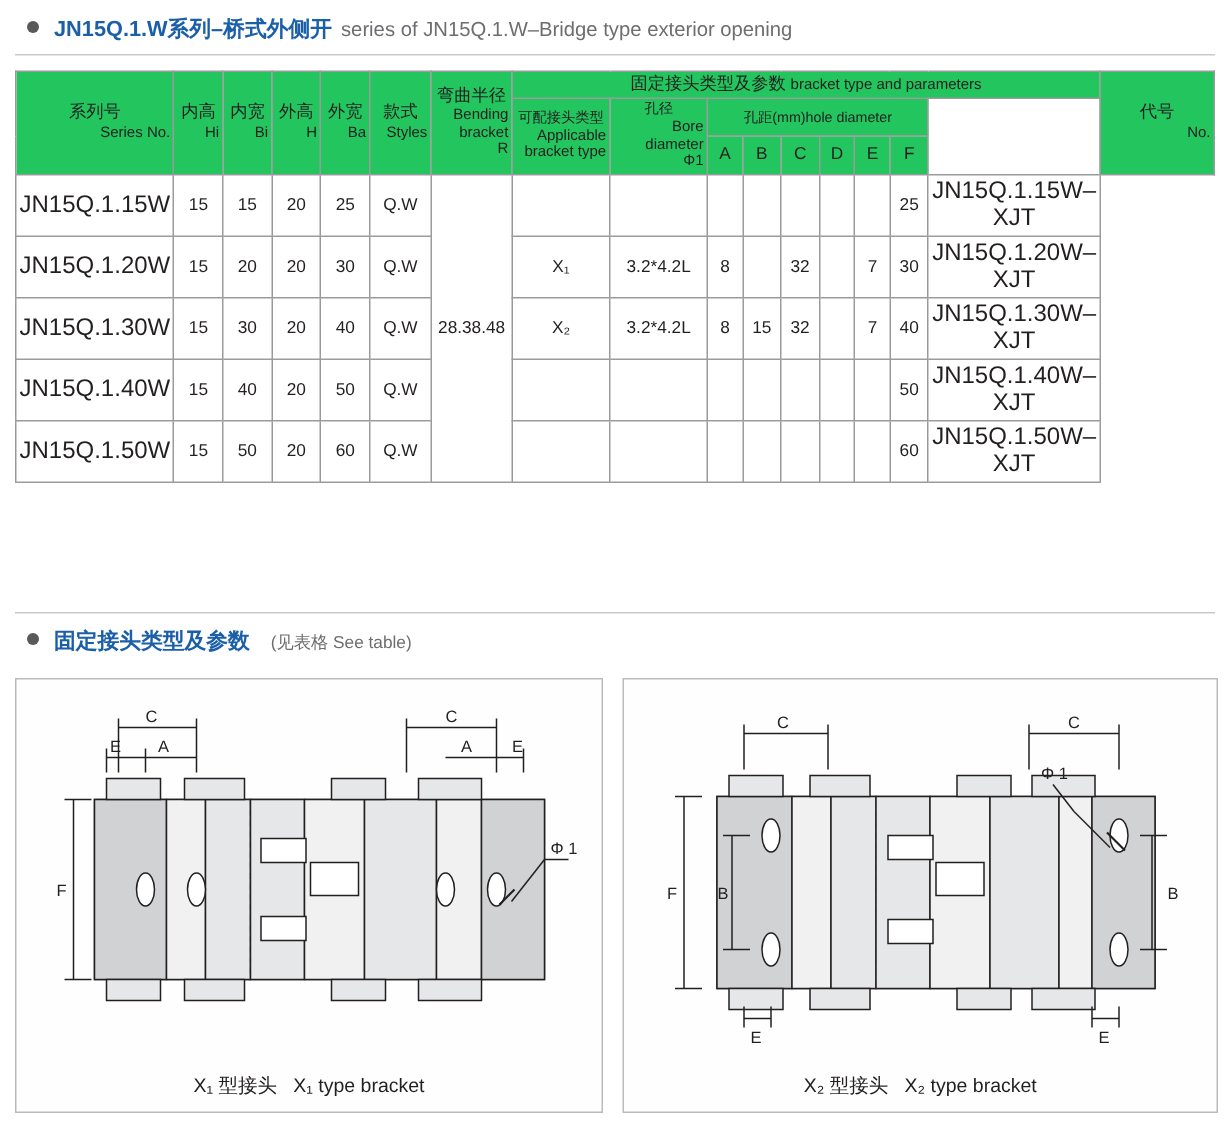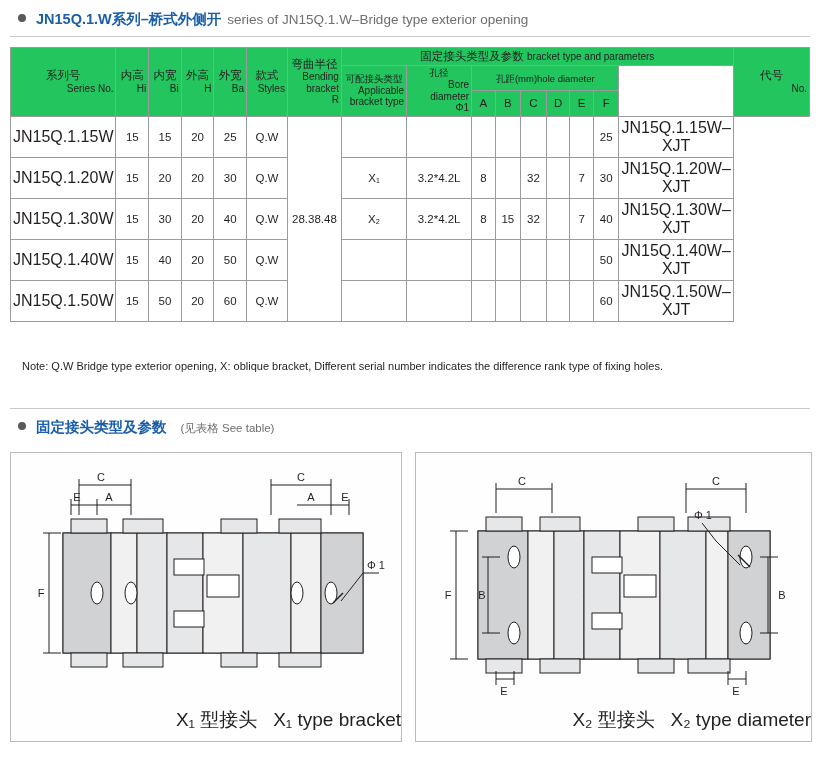--- a/index.html
+++ b/index.html
@@ -126,22 +126,22 @@
     border: 1px solid #b9bbbd;
     background: #fefefe;
   }
   #fig-left  { left: 10px;  width: 390px; }
   #fig-right { left: 415px; width: 395px; }
 
   .fig-caption {
     position: absolute;
     bottom: 8px;
     width: 100%;
-    text-align: right;
-    font-size: 19px;
+    text-align: center;
+    font-size: 13px;
     color: #231f20;
   }
 
   .watermark {
     position: absolute;
     left: 170px;
     top: 470px;
     font-size: 60px;
     color: #f0f0f0;
     font-weight: bold;
@@ -312,21 +312,20 @@
         <td></td>
         <td></td>
         <td></td>
         <td></td>
         <td>60</td>
         <td class="lastcol">JN15Q.1.50W–XJT</td>
       </tr>
     </tbody>
   </table>
 
-  <div class="notes" id="note-en">Note: Q.W Bridge type exterior opening, X: oblique bracket, Different serial number indicates the difference rank type of fixing holes.</div>
 
   <div class="hr" id="hr2"></div>
 
   <div class="sec-head" id="head2">
     <span class="bullet"></span>
     <span class="cn">固定接头类型及参数</span>
     <span class="note-en">(见表格 See table)</span>
   </div>
 
   <div class="watermark">JN</div>
@@ -477,17 +476,17 @@
         <text x="32" y="146" text-anchor="middle">F</text>
         <text x="66" y="146" text-anchor="middle">B</text>
         <text x="366" y="146" text-anchor="middle">B</text>
         <text x="88" y="242" text-anchor="middle">E</text>
         <text x="320" y="242" text-anchor="middle">E</text>
         <text x="278" y="66" font-size="11">Φ 1</text>
       </g>
     </svg>
     <div class="fig-caption">
       <span>X₂ 型接头</span>&nbsp;&nbsp;
-      <span>X₂ type diameter</span>
+      <span>X₂ type bracket</span>
     </div>
   </div>
 
 </div>
 
 </body></html>

